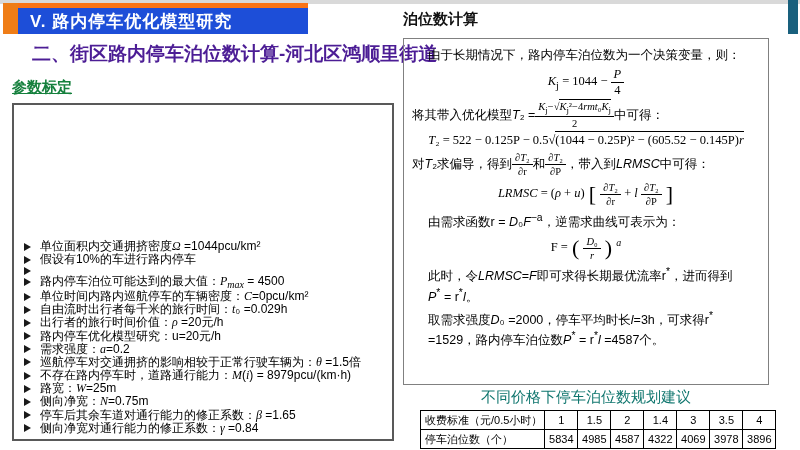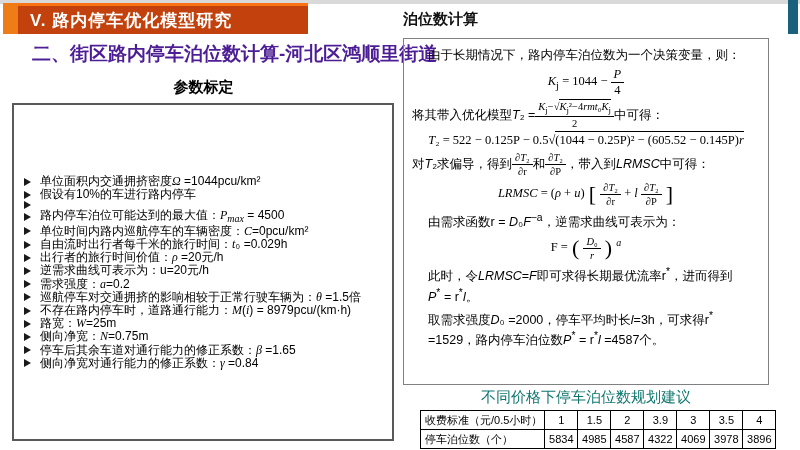--- a/index.html
+++ b/index.html
@@ -3,32 +3,32 @@
 <meta charset="utf-8">
 <style>
   html,body{margin:0;padding:0;background:#fff;}
   body{width:800px;height:450px;overflow:hidden;font-family:"Liberation Sans","DejaVu Sans",sans-serif;color:#000;}
   .slide{position:relative;width:800px;height:450px;background:#ffffff;}
 
   .top-strip{position:absolute;left:0;top:0;width:800px;height:4px;background:#d9d9d9;}
 
   .header-bar{position:absolute;left:3px;top:3px;width:305px;height:31px;display:flex;}
   .header-accent{width:15px;height:100%;background:#ef7d17;}
-  .header-main{flex:1;background:#c2410c;border-top:3px solid #f97316;display:flex;align-items:center;}
+  .header-main{flex:1;background:#1d4ed8;border-top:5px solid #f97316;display:flex;align-items:center;}
   .header-title{color:#fff;font-weight:bold;font-size:17px;padding-left:12px;letter-spacing:1px;white-space:nowrap;}
 
   .corner-tab{position:absolute;left:788px;top:0;width:10px;height:34px;background:#19607d;}
 
   .subtitle{position:absolute;left:32px;top:41px;width:760px;font-size:19px;font-weight:bold;color:#4c1d95;white-space:nowrap;}
 
-  .left-col-title{position:absolute;left:12px;top:78px;width:383px;text-align:center;font-size:15px;font-weight:bold;color:#000000;}
+  .left-col-title{position:absolute;left:12px;top:78px;width:383px;font-size:15px;font-weight:bold;color:#15803d;text-decoration:underline;}
   .right-col-title{position:absolute;left:403px;top:10px;width:366px;text-align:left;font-size:15px;font-weight:bold;color:#111;}
 
   .param-box{position:absolute;left:12px;top:103px;width:382px;height:338px;border:2px solid #595959;box-sizing:border-box;padding:5px 8px 4px 10px;}
-  .param-list{list-style:none;margin:0;padding:0;height:100%;display:flex;flex-direction:column;justify-content:center;}
+  .param-list{list-style:none;margin:0;padding:0;height:100%;display:flex;flex-direction:column;justify-content:flex-end;}
   .pitem{display:flex;align-items:center;font-size:12px;white-space:nowrap;line-height:1.1;}
   .arrow{width:0;height:0;border-left:7px solid #1a1a1a;border-top:4px solid transparent;border-bottom:4px solid transparent;margin-right:9px;flex:0 0 auto;}
   .ptext i{font-family:"Liberation Serif","DejaVu Serif",serif;}
 
   .calc-box{position:absolute;left:403px;top:38px;width:366px;height:347px;border:1px solid #808080;box-sizing:border-box;padding:5px 8px;font-size:12.5px;}
   .calc-box p{margin:3px 16px;line-height:1.35;}
   .math, .frac, .formula{font-family:"Liberation Serif","DejaVu Serif",serif;}
   .formula{text-align:center;margin:4px 0;}
   .frac{display:inline-flex;flex-direction:column;vertical-align:middle;text-align:center;line-height:1.05;}
   .frac .top{display:block;border-bottom:1px solid #000;padding:0 3px 1px 3px;}
@@ -89,21 +89,21 @@
       <li class="pitem">
           <span class="arrow"></span>
           <span class="ptext">自由流时出行者每千米的旅行时间：<i>t</i>₀ =0.029h</span>
         </li>
       <li class="pitem">
           <span class="arrow"></span>
           <span class="ptext">出行者的旅行时间价值：<i>ρ</i> =20元/h</span>
         </li>
       <li class="pitem">
           <span class="arrow"></span>
-          <span class="ptext">逆需求曲线可表示为：u=20元/h</span>
+          <span class="ptext">路内停车优化模型研究：u=20元/h</span>
         </li>
       <li class="pitem">
           <span class="arrow"></span>
           <span class="ptext">需求强度：<i>a</i>=0.2</span>
         </li>
       <li class="pitem">
           <span class="arrow"></span>
           <span class="ptext">巡航停车对交通拥挤的影响相较于正常行驶车辆为：<i>θ</i> =1.5倍</span>
         </li>
       <li class="pitem">
@@ -199,21 +199,21 @@
 
   <div class="table-title">不同价格下停车泊位数规划建议</div>
 
   <table class="berth-table">
     <tbody>
         <tr>
       <td class="th">收费标准（元/0.5小时）</td>
       <td class="val">1</td>
       <td class="val">1.5</td>
       <td class="val">2</td>
-      <td class="val">3.9</td>
+      <td class="val">1.4</td>
       <td class="val">3</td>
       <td class="val">3.5</td>
       <td class="val">4</td>
     </tr>
     <tr>
       <td class="th">停车泊位数（个）</td>
       <td class="val">5834</td>
       <td class="val">4985</td>
       <td class="val">4587</td>
       <td class="val">4322</td>

